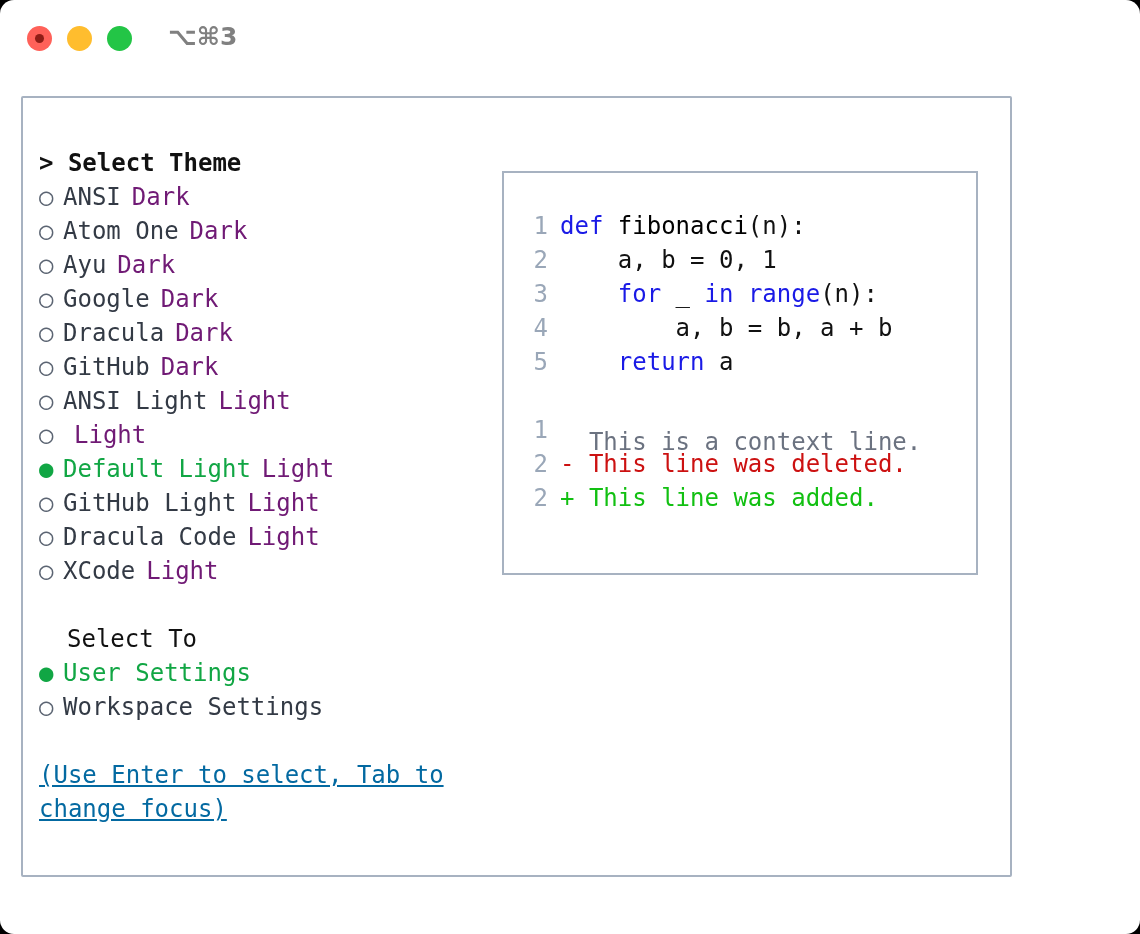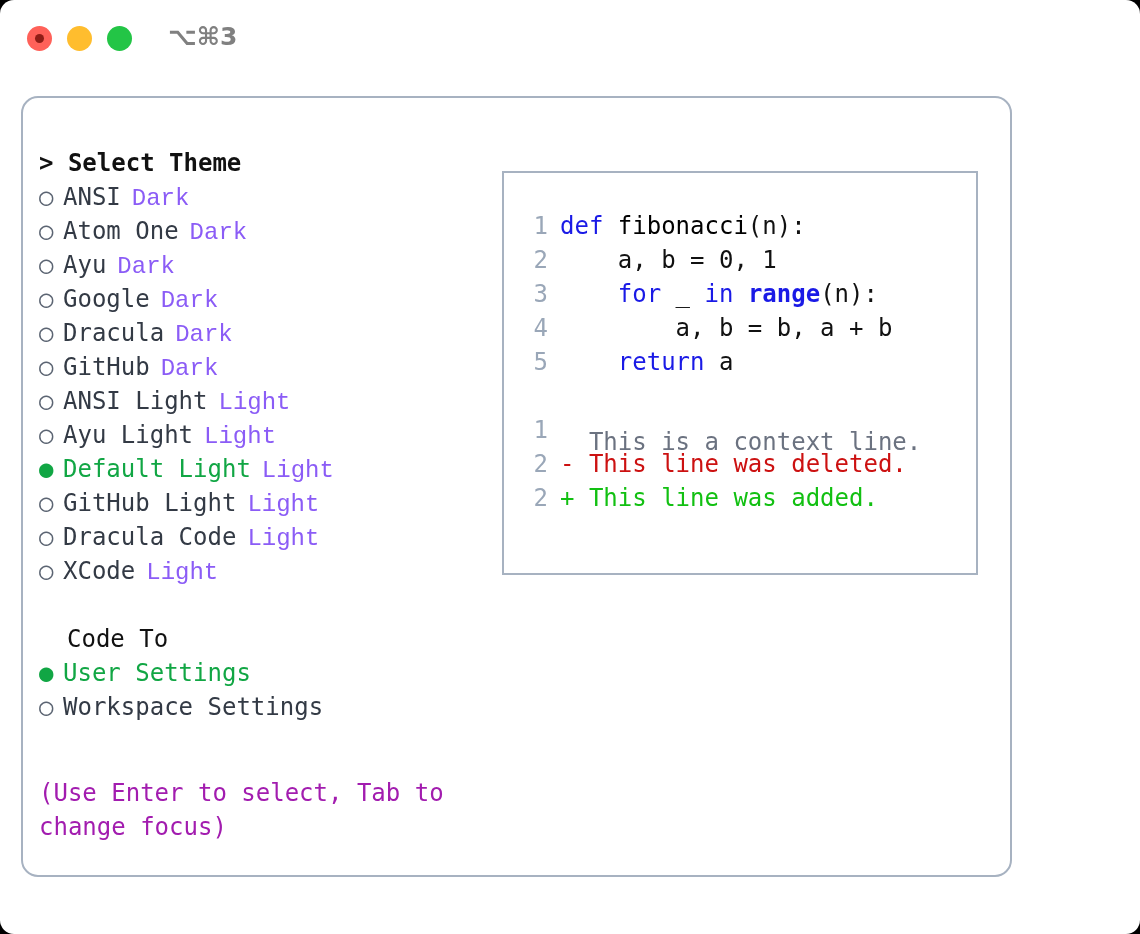--- a/index.html
+++ b/index.html
@@ -75,21 +75,21 @@
   }
 
   
   .panel {
     position: absolute;
     left: 21px;
     top: 96px;
     width: 991px;
     height: 781px;
     border: 2px solid #a7b2c1;
-    border-radius: 17px;
+    border-radius: 2px;
     box-sizing: border-box;
     background: #ffffff;
   }
 
   
   .left-col {
     position: absolute;
     left: 16px;
     top: 48px;
     width: 460px;
@@ -117,41 +117,41 @@
     flex: 0 0 24px;
     text-align: left;
     font-size: 24px;
     line-height: 34px;
   }
   .marker.empty { color: #5b6472; }
   .marker.filled { color: #11a644; }
   .row-label { color: #333a45; }
   .row.selected .row-label { color: #11a644; }
   .row-tag {
-    color: #8b5cf6;
+    color: #701a75;
     margin-left: 11px;
-    font-family: Liberation Mono, monospace;
   }
 
   .apply-heading {
     font-size: 24px;
     line-height: 34px;
     color: #111111;
     margin-left: 28px;
     white-space: pre;
   }
   .spacer { height: 34px; }
 
   .hint {
-    margin-top: 52px;
-    font-size: 24px;
-    line-height: 34px;
-    color: #a21caf;
+    margin-top: 34px;
+    font-size: 24px;
+    line-height: 34px;
+    color: #0369a1;
     white-space: pre;
     width: 400px;
+    text-decoration: underline;
   }
 
   
   .right-col {
     position: absolute;
     left: 479px;
     top: 48px;
     width: 490px;
   }
   .preview-box {
@@ -182,21 +182,21 @@
     width: 34px;
     flex: 0 0 34px;
     text-align: right;
     color: #9aa7b8;
     padding-right: 12px;
     box-sizing: content-box;
   }
   .code-text { white-space: pre; color: #111111; }
   .tok-kw   { color: #1a1ae6; }
   .tok-fn   { color: #000000; }
-  .tok-bi   { color: #1a1ae6; font-weight: bold; }
+  .tok-bi   { color: #1a1ae6; }
   .tok-plain{ color: #111111; }
 
   .diff-gap { height: 34px; }
   .diff-context { color: #6b7280; margin-top: 12px; }
   .diff-del     { color: #cc1111; }
   .diff-add     { color: #12c012; }
 </style>
 </head>
 <body>
 
@@ -217,30 +217,30 @@
       <div class="col-heading">&gt; Select Theme</div>
 
       <div class="theme-list" id="theme-list">
           <div class="row"><span class="marker empty">○</span><span class="row-label">ANSI</span><span class="row-tag">Dark</span></div>
           <div class="row"><span class="marker empty">○</span><span class="row-label">Atom One</span><span class="row-tag">Dark</span></div>
           <div class="row"><span class="marker empty">○</span><span class="row-label">Ayu</span><span class="row-tag">Dark</span></div>
           <div class="row"><span class="marker empty">○</span><span class="row-label">Google</span><span class="row-tag">Dark</span></div>
           <div class="row"><span class="marker empty">○</span><span class="row-label">Dracula</span><span class="row-tag">Dark</span></div>
           <div class="row"><span class="marker empty">○</span><span class="row-label">GitHub</span><span class="row-tag">Dark</span></div>
           <div class="row"><span class="marker empty">○</span><span class="row-label">ANSI Light</span><span class="row-tag">Light</span></div>
-          <div class="row"><span class="marker empty">○</span><span class="row-label">Ayu Light</span><span class="row-tag">Light</span></div>
+          <div class="row"><span class="marker empty">○</span><span class="row-tag">Light</span></div>
           <div class="row selected"><span class="marker filled">●</span><span class="row-label">Default Light</span><span class="row-tag">Light</span></div>
           <div class="row"><span class="marker empty">○</span><span class="row-label">GitHub Light</span><span class="row-tag">Light</span></div>
           <div class="row"><span class="marker empty">○</span><span class="row-label">Dracula Code</span><span class="row-tag">Light</span></div>
           <div class="row"><span class="marker empty">○</span><span class="row-label">XCode</span><span class="row-tag">Light</span></div>
         </div>
 
       <div class="spacer"></div>
 
-      <div class="apply-heading">Code To</div>
+      <div class="apply-heading">Select To</div>
 
       <div class="apply-list" id="apply-list">
           <div class="row selected"><span class="marker filled">●</span><span class="row-label">User Settings</span></div>
           <div class="row"><span class="marker empty">○</span><span class="row-label">Workspace Settings</span></div>
         </div>
 
       <div class="hint">(Use Enter to select, Tab to
 change focus)</div>
     </div>
 

